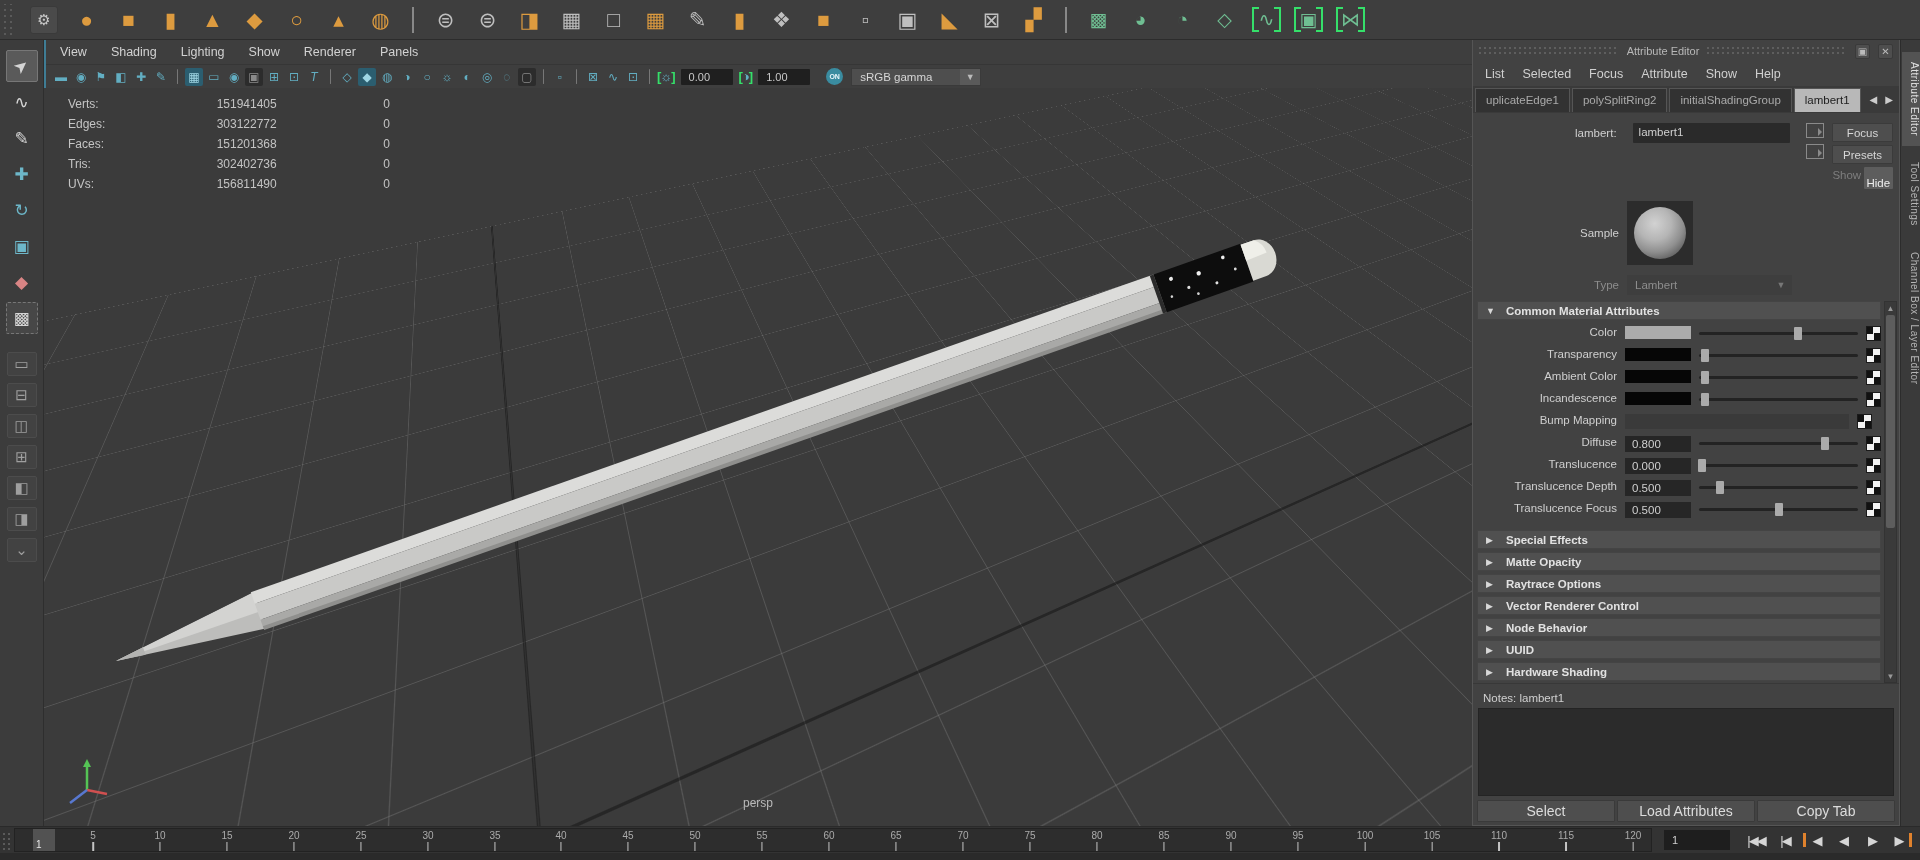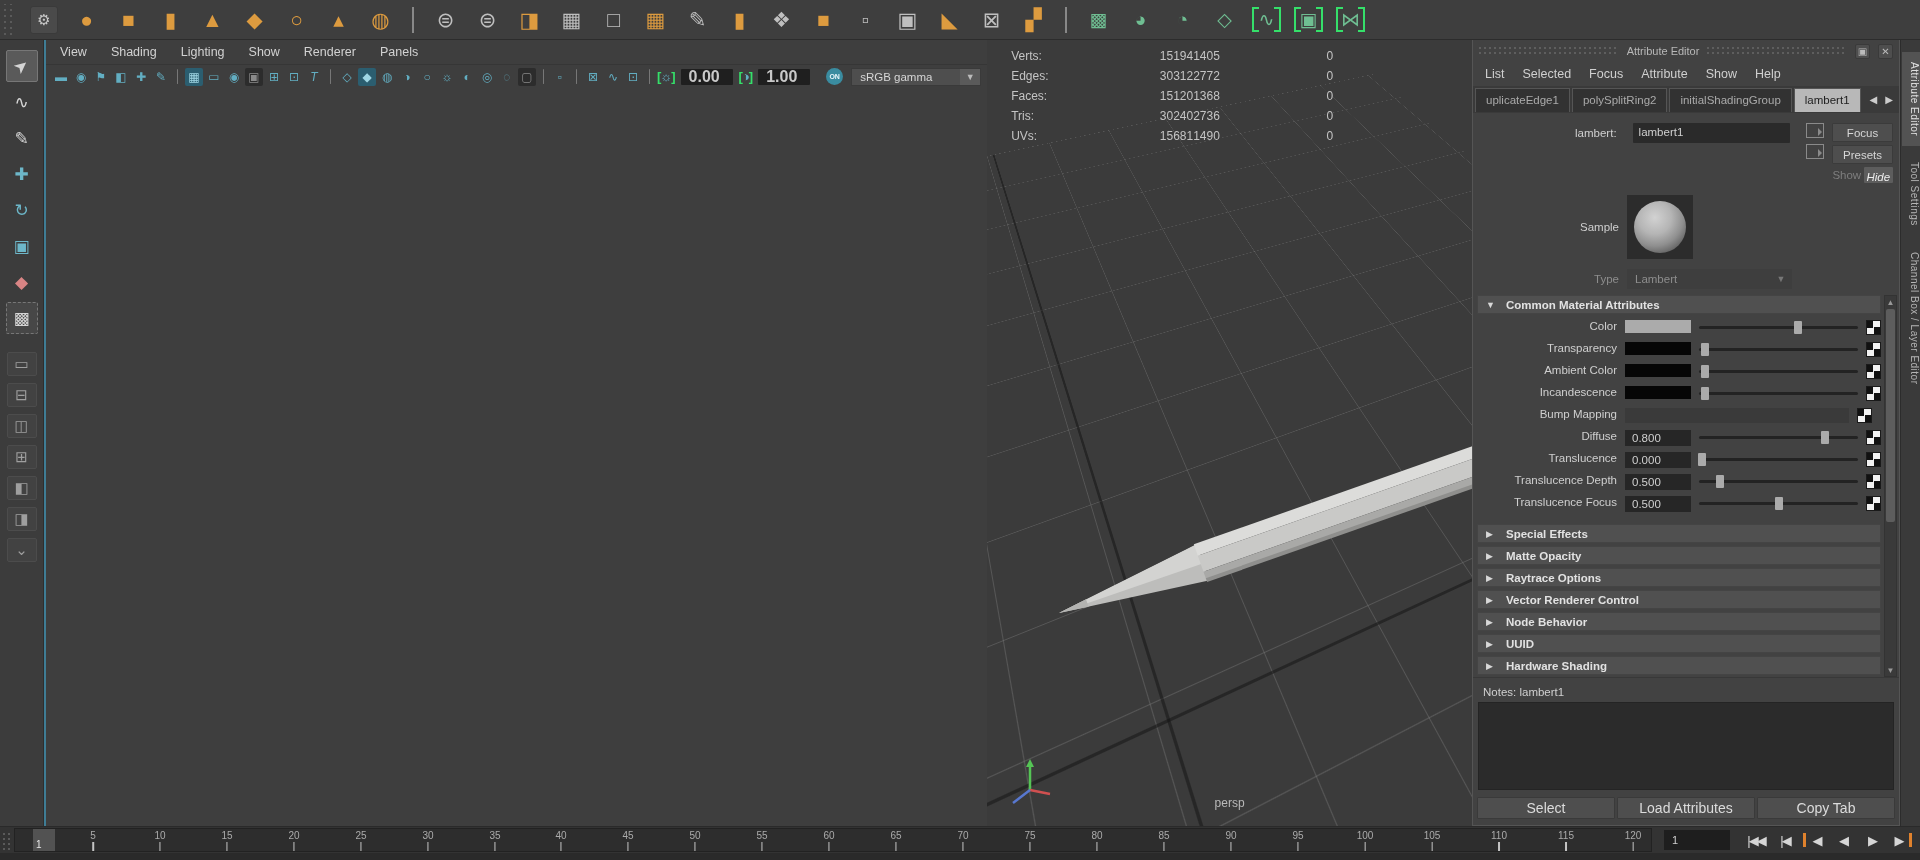--- a/index.html
+++ b/index.html
@@ -35,32 +35,32 @@
       font-size:17px; margin-bottom:4px; cursor:pointer; border-radius:2px; }
   .tb-ic.active { background:#5a5a5a; border:1px solid #777; }
   .tb-ic.boxed { border:1px dashed #777; background:#474747; }
   .tb-ic.teal { color:#6db7c9; } .tb-ic.pink { color:#d98585; }
   .tb-arrow { transform:rotate(-40deg); display:inline-block; }
   .tb-layouts { margin-top:14px; display:flex; flex-direction:column; align-items:center; }
   .tb-ly { width:30px; height:24px; display:flex; align-items:center; justify-content:center; color:#9f9f9f;
       font-size:15px; margin-bottom:7px; cursor:pointer; border:1px solid #4c4c4c; background:#424242; border-radius:2px; }
 
   
-  .viewport { flex:1; display:flex; flex-direction:row; min-width:0; background:#3b3b3b; }
+  .viewport { flex:1; display:flex; flex-direction:column; min-width:0; background:#3b3b3b; }
   .vp-chrome { border-left:2px solid #3f7d95; background:#3e3e3e; }
   .vp-menubar { height:24px; display:flex; align-items:center; gap:24px; padding:0 14px; font-size:12.5px; color:#d2d2d2; }
   .vp-menu { cursor:pointer; }
   .vp-toolbar { height:24px; display:flex; align-items:center; gap:2px; padding:0 6px; border-top:1px solid #363636; }
   .vt-ic { width:18px; height:18px; display:flex; align-items:center; justify-content:center; color:#62aec2;
       font-size:12px; cursor:pointer; border-radius:2px; flex:none; }
   .vt-ic.on { background:#2b5e70; color:#9fd6e4; }
   .vt-ic.pressed { background:#2c2c2c; color:#8a8a8a; }
   .vt-ic.sep { width:1px; height:15px; background:#777; margin:0 5px; font-size:0; }
-  .vt-field { width:52px; height:16px; background:#1f1f1f; color:#c9c9c9; font-size:16px; display:flex;
-      align-items:center; padding-left:8px; margin:0 4px; border-radius:1px;font-weight:bold; }
+  .vt-field { width:52px; height:16px; background:#1f1f1f; color:#c9c9c9; font-size:11px; display:flex;
+      align-items:center; padding-left:8px; margin:0 4px; border-radius:1px; }
   .vt-bkt { color:#35e06a; font-size:13px; font-weight:bold; letter-spacing:-1px; flex:none; }
   .vt-on { width:17px; height:17px; border-radius:50%; background:#3a8ca0; color:#eaf7fb; font-size:7px; font-weight:bold;
       display:flex; align-items:center; justify-content:center; margin:0 6px 0 10px; cursor:pointer; flex:none; }
   .vt-dd { width:130px; height:18px; background:#4e4e4e; border:1px solid #3a3a3a; display:flex; align-items:center;
       font-size:11.5px; color:#d6d6d6; padding-left:8px; cursor:pointer; }
   .vt-dd .arrow { margin-left:auto; width:20px; height:100%; background:#5a5a5a; display:flex; align-items:center;
       justify-content:center; color:#bbb; font-size:9px; }
 
   .vp-canvas { flex:1; position:relative; overflow:hidden; background:#3b3b3b; }
   .grid-scene { position:absolute; inset:0; perspective:900px; perspective-origin:60% 6%; }
@@ -102,21 +102,21 @@
   .ae-noderow .lbl { width:148px; text-align:right; color:#cfcfcf; padding:4px 8px 0 0; }
   .ae-namefield { width:160px; height:20px; background:#2a2a2a; color:#d0d0d0; padding:3px 6px; border-radius:1px; }
   .ae-iconstack { display:flex; flex-direction:column; gap:6px; margin-left:8px; }
   .ae-mini { width:18px; height:15px; border:1px solid #8a8a8a; position:relative; cursor:pointer; }
   .ae-mini::after { content:""; position:absolute; right:-3px; top:4px; border:4px solid transparent; border-left-color:#8a8a8a; }
   .ae-btncol { margin-left:auto; display:flex; flex-direction:column; gap:3px; width:62px; }
   .ae-btn { height:19px; background:#4e4e4e; border:1px solid #3b3b3b; color:#d6d6d6; display:flex; align-items:center;
       justify-content:center; font-size:11.5px; cursor:pointer; border-radius:1px; }
   .ae-showhide { display:flex; gap:2px; }
   .ae-show { flex:1; text-align:center; color:#7e7e7e; padding-top:2px; cursor:pointer; }
-  .ae-hide { flex:1; background:#5d5d5d; color:#eee; text-align:center; padding-top:4px; cursor:pointer; border-radius:1px;font-style:italic; }
+  .ae-hide { flex:1; background:#5d5d5d; color:#eee; text-align:center; padding-top:10px; cursor:pointer; border-radius:1px; }
 
   .ae-samplerow { display:flex; padding:8px 6px 2px 6px; flex:none; }
   .ae-samplerow .lbl { width:148px; text-align:right; color:#cfcfcf; padding:26px 8px 0 0; }
   .ae-swatchbox { width:66px; height:64px; background:#2c2c2c; display:flex; align-items:center; justify-content:center; }
   .ae-sphere { width:52px; height:52px; border-radius:50%;
       background:radial-gradient(circle at 40% 32%, #d2d2d2 0%, #b5b5b5 35%, #8f8f8f 60%, #565656 85%, #454545 100%); }
   .ae-typerow { display:flex; align-items:center; padding:8px 6px 6px 6px; flex:none; }
   .ae-typerow .lbl { width:148px; text-align:right; color:#8d8d8d; padding-right:8px; }
   .ae-typedd { width:165px; height:20px; background:#3e3e3e; display:flex; align-items:center; padding-left:8px;
       color:#8d8d8d; }

